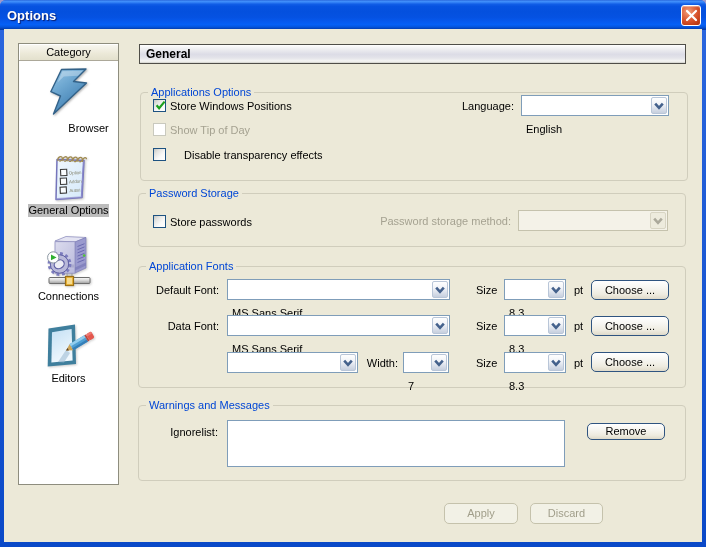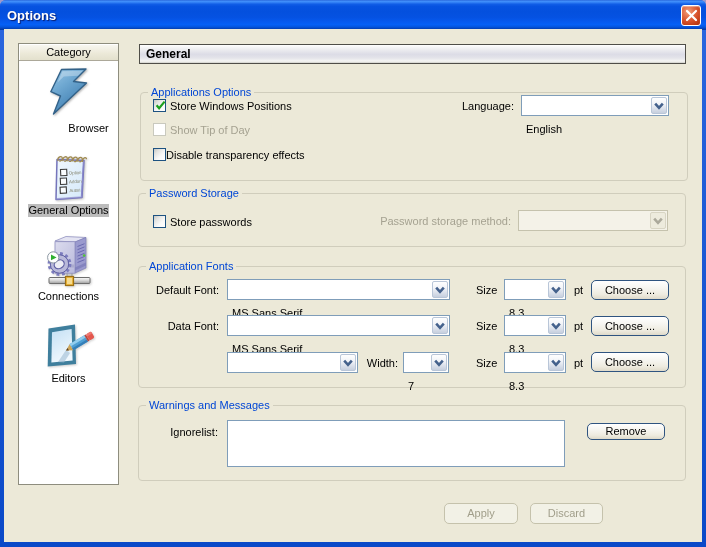--- a/index.html
+++ b/index.html
@@ -208,21 +208,21 @@
     </div>
  <div class="cb" style="left:153px;top:99px;">
       <svg width="13" height="13" viewBox="0 0 13 13">
         <path d="M2.6 6.3 L5.1 9.3 L10.6 2.6" stroke="#1EA01E" stroke-width="2.2" fill="none"></path>
       </svg>
     </div>
  <div class="lbl" style="left:170px;top:100px;">Store Windows Positions</div>
  <div class="cb dis" style="left:153px;top:123px;"></div>
  <div class="lbl dis" style="left:170px;top:124px;">Show Tip of Day</div>
  <div class="cb" style="left:153px;top:148px;"></div>
- <div class="lbl" style="left:166px;top:149px;">Disable transparency effects</div>
+ <div class="lbl" style="left:184px;top:149px;">Disable transparency effects</div>
  <div class="rlbl" style="left:414px;top:100px;width:100px;">Language:</div>
  <div class="combo" style="left:521px;top:95px;width:148px;height:21px;">
    <div class="txt">English</div>
       <div class="cbtn"><svg width="14" height="17" viewBox="0 0 14 17">
           <path d="M3.2 5.6 L7 9.8 L10.8 5.6" stroke="#44618C" stroke-width="2.6" fill="none" stroke-linecap="butt" stroke-linejoin="miter"></path>
         </svg></div>
  </div>
 
  <div class="group" style="left:138px;top:193px;width:548px;height:54px;">
       <div class="gcap">Password Storage</div>

